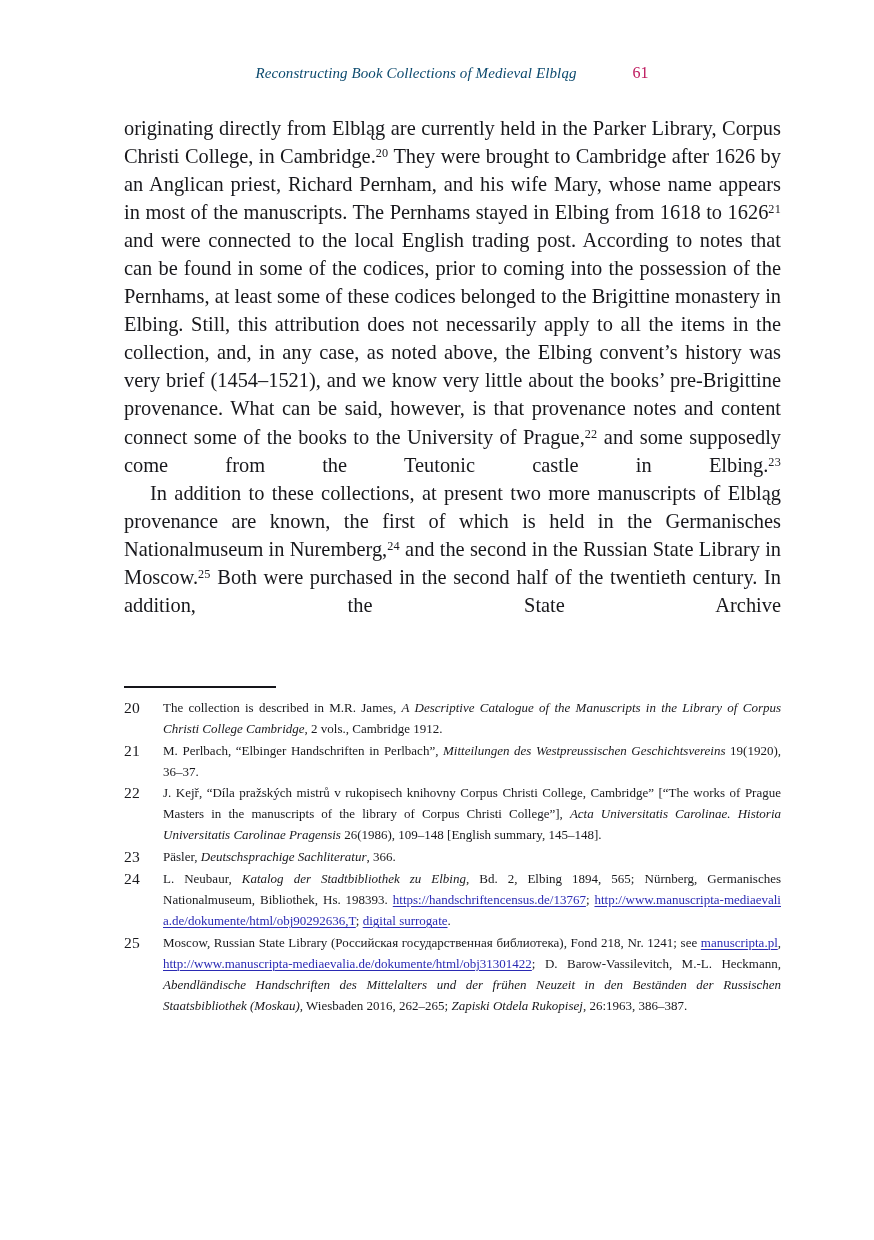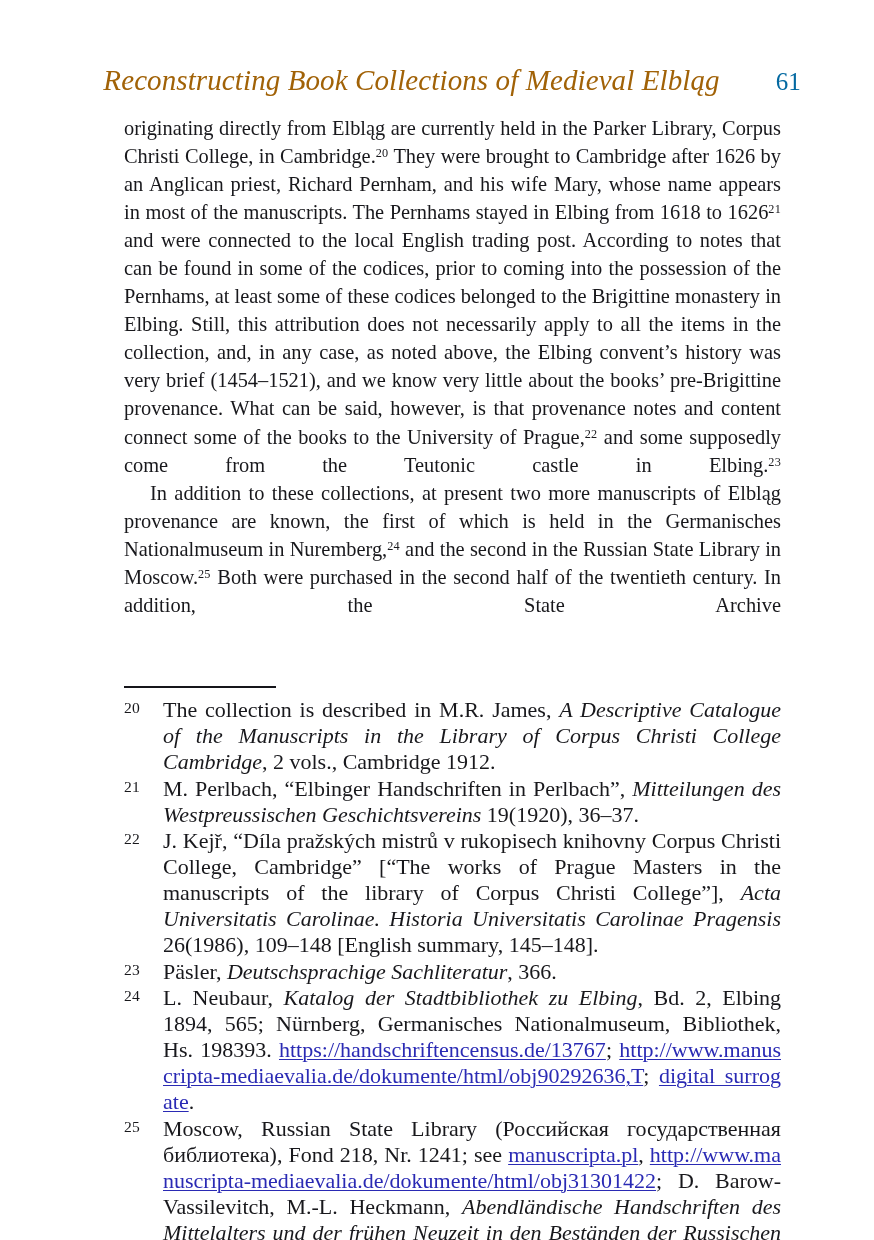--- a/index.html
+++ b/index.html
@@ -28,29 +28,29 @@
     left: 124px;
     top: 64px;
     width: 656px;
     height: 32px;
     display: flex;
     align-items: baseline;
     justify-content: center;
   }
   .running-head .rh-title {
     font-style: italic;
-    font-size: 29px;
+    font-size: 15px;
     letter-spacing: 0.1px;
-    color: #a16207;
+    color: #0c4a6e;
     white-space: nowrap;
   }
   .running-head .rh-folio {
     font-style: normal;
-    font-size: 25px;
-    color: #0369a1;
+    font-size: 16px;
+    color: #be185d;
     margin-left: 56px;
   }
 
   
   .body-block {
     position: absolute;
     left: 124px;
     top: 114px;
     width: 657px;
   }
@@ -102,22 +102,22 @@
   .fn-num {
     flex: 0 0 39px;
     font-size: 15.6px;
     line-height: 22.1px;
     color: #18181c;
     font-variant-numeric: lining-nums;
     letter-spacing: 0.1px;
   }
   .fn-text {
     flex: 1 1 auto;
-    font-size: 22px;
-    line-height: 26px;
+    font-size: 13px;
+    line-height: 21px;
     text-align: justify;
     text-justify: inter-word;
     color: #18181c;
     hyphens: manual;
   }
   .fn-text i, .fn-text em { font-style: italic; }
   a.ext-link {
     color: #2a2ab4;
     text-decoration: underline;
     text-underline-offset: 1.5px;

